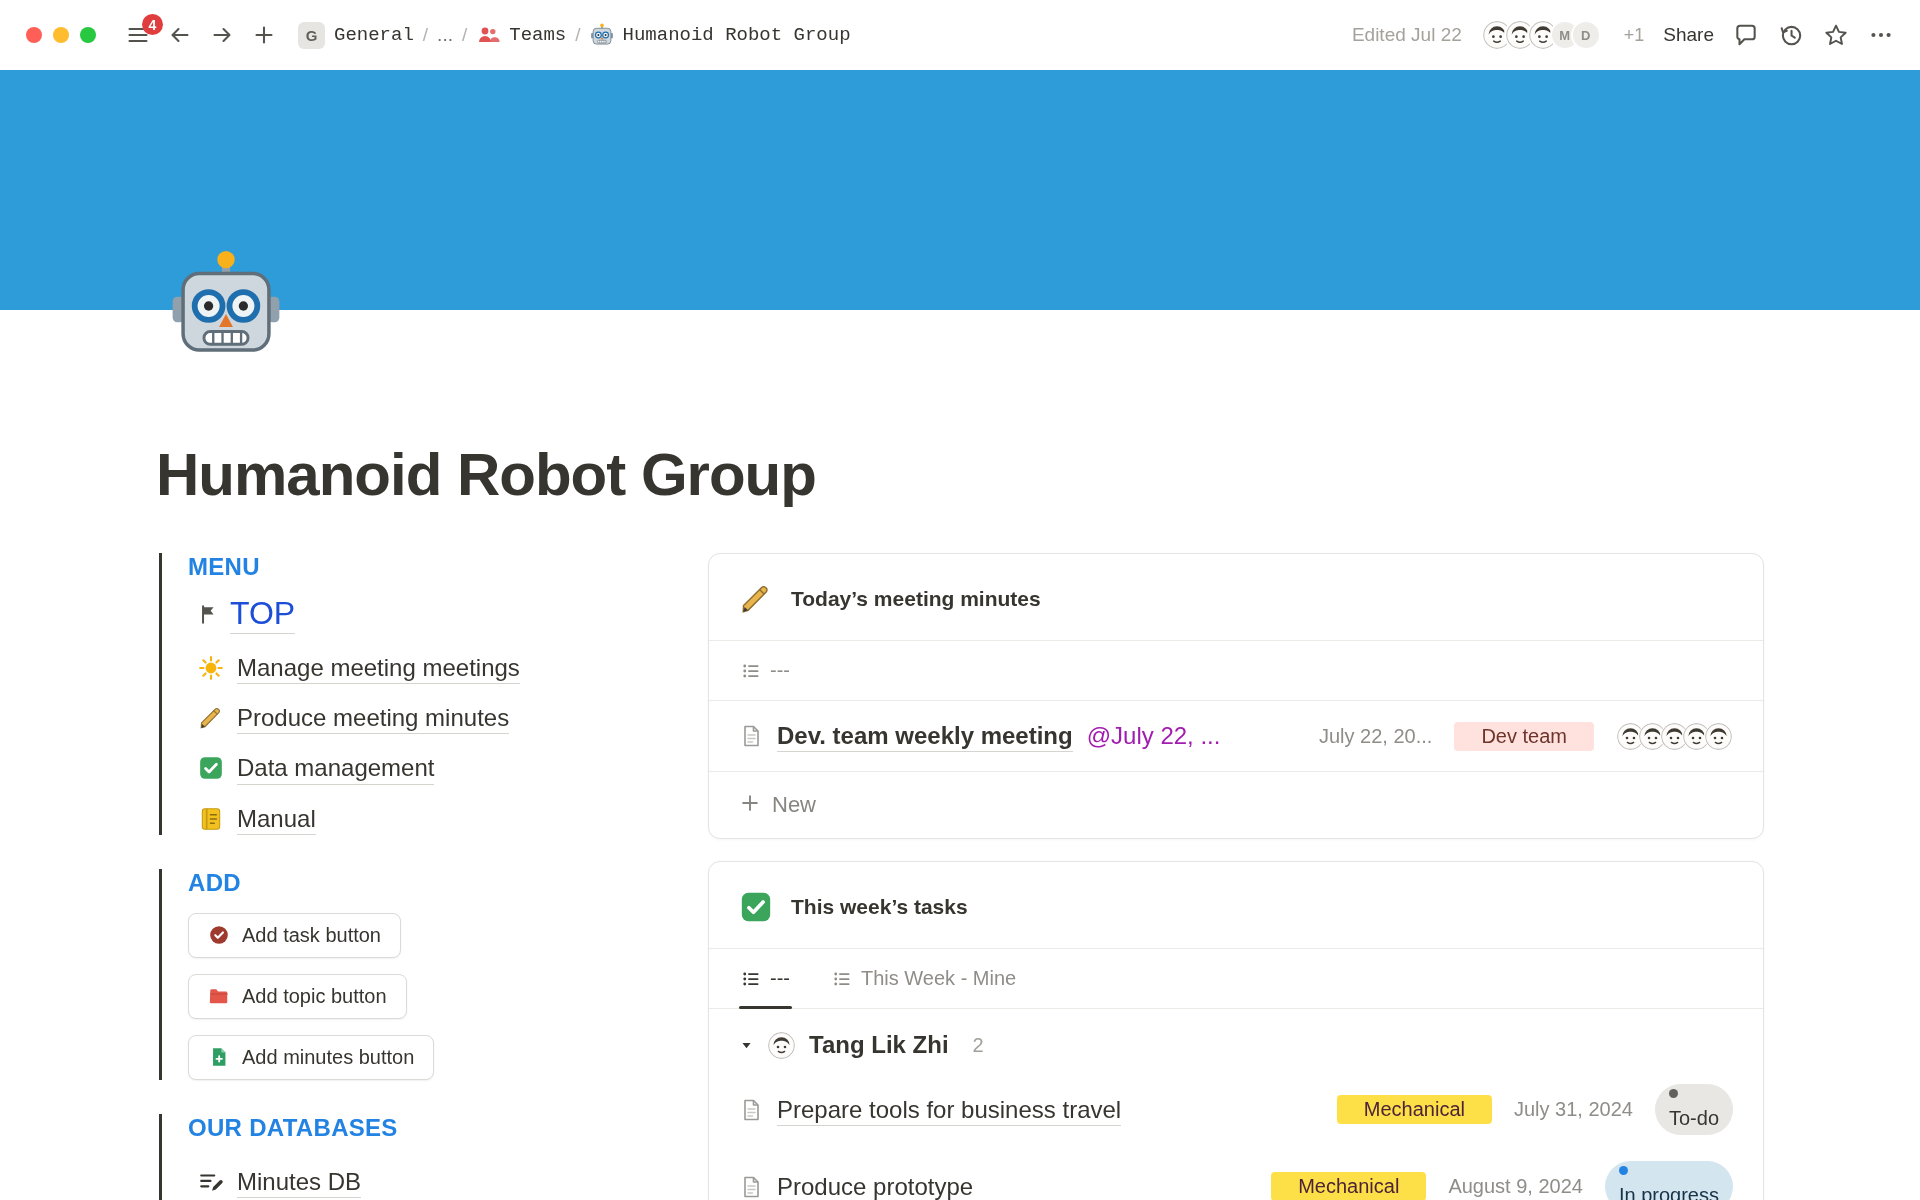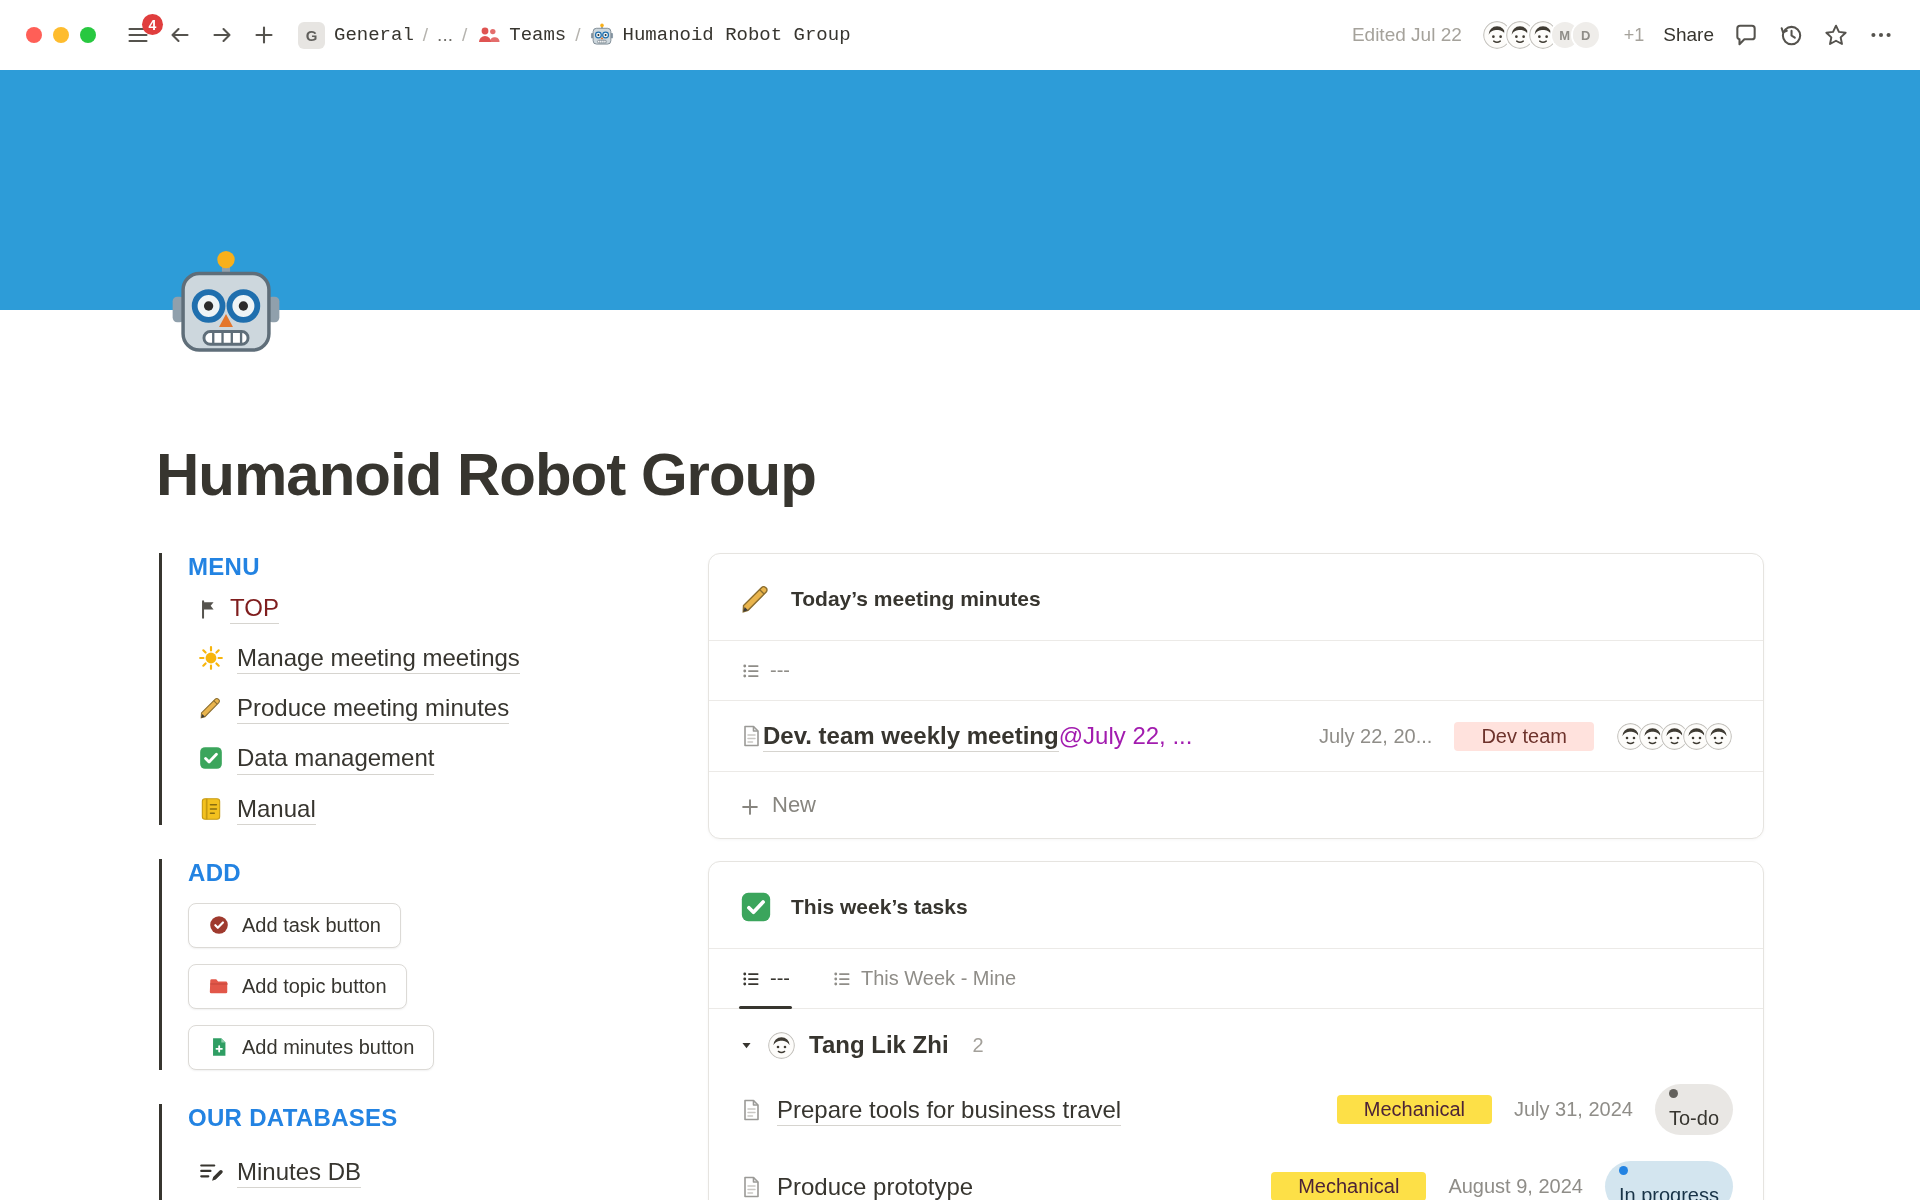--- a/index.html
+++ b/index.html
@@ -46,55 +46,55 @@
 
   
   .columns { display:flex; margin:44px 156px 0 156px; align-items:flex-start; }
   .left-col { width:552px; flex:none; padding-right:64px; }
   .right-col { flex:1; display:flex; flex-direction:column; gap:22px; min-width:0; }
 
   .section { border-left:3px solid #37352f; padding-left:26px; margin-left:3px; }
   .section + .section { margin-top:34px; }
   .sec-heading { color:#2383E2; font-weight:700; font-size:24px; letter-spacing:.3px; }
   .top-row { display:flex; align-items:center; gap:10px; margin-top:12px; padding-left:10px; }
-  .top-label { color:#7f1d1d; font-size:24px; border-bottom:1.5px solid #d6d4cf; line-height:1.25; cursor:pointer; }
+  .top-label { color:#1d4ed8; font-size:32px; border-bottom:1.5px solid #d6d4cf; line-height:1.25; cursor:pointer; }
   .menu-item { display:flex; align-items:center; gap:13px; margin-top:18px; padding-left:10px; cursor:pointer; }
   .menu-label { font-size:24px; color:#37352f; border-bottom:1.5px solid #d6d4cf; line-height:1.3; }
   .add-btn { display:flex; align-items:center; gap:12px; background:#fff; border:1px solid #dcdad6; border-radius:8px;
              padding:10px 19px; font-size:20px; font-weight:500; color:#37352f; width:max-content; margin-top:16px;
              box-shadow:0 1px 2px rgba(15,15,15,.06); cursor:pointer; }
   .db-item-wrap { border-bottom:1px solid #d8d6d1; padding:24px 0 14px 0; }
   .db-item { display:flex; align-items:center; gap:13px; padding-left:10px; cursor:pointer; }
 
   
   .card { border:1px solid #e6e4e0; border-radius:12px; background:#fff; box-shadow:0 1px 3px rgba(15,15,15,.04); overflow:hidden; }
   .card-header { display:flex; align-items:center; gap:18px; padding:28px 30px 24px 30px; }
   .card-title { font-size:21px; font-weight:700; cursor:pointer; }
   .tabs { display:flex; gap:38px; padding:0 30px; border-top:1px solid #eceae7; border-bottom:1px solid #eceae7; }
   .tab { display:flex; align-items:center; gap:9px; padding:18px 2px; color:#8f8d88; font-size:20px; position:relative; cursor:pointer; }
   .tab.active { color:#37352f; font-weight:500; }
   .tab.active::after { content:""; position:absolute; left:0; right:0; bottom:-1px; height:3px; background:#37352f; border-radius:2px; }
-  .db-row { display:flex; align-items:center; padding:19px 30px; }
+  .db-row { display:flex; align-items:center; gap:14px; padding:19px 30px; }
   .row-title { font-size:24px; font-weight:600; border-bottom:1.5px solid #d6d4cf; line-height:1.3; white-space:nowrap; cursor:pointer; }
   .row-title.normal { font-weight:500; }
   .mention { color:#a21caf; font-size:24px; white-space:nowrap; }
   .row-right { margin-left:auto; display:flex; align-items:center; gap:22px; }
   .date { color:#8f8d88; font-size:20px; white-space:nowrap; }
   .tag { font-size:20px; padding:3px 27px; border-radius:4px; white-space:nowrap; }
   .tag-devteam { background:#FFE2DD; color:#6e332c; }
   .tag-pink { background:#fde047; color:#4c2337; }
   .pill { display:inline-flex; align-items:flex-start; gap:9px; font-size:20px; padding:5px 14px; border-radius:999px; white-space:nowrap;flex-direction:column; }
   .pill .dot { width:9px; height:9px; border-radius:50%; }
   .pill-gray { background:#E9E7E4; color:#37352f; } .pill-gray .dot { background:#63615c; }
   .pill-blue { background:#D3E5EF; color:#183347; } .pill-blue .dot { background:#2383E2; }
   .mini-stack { display:flex; }
   .mini-stack > span { margin-left:-7px; border:1.5px solid #fff; border-radius:50%; display:flex; }
   .mini-stack > span:first-child { margin-left:0; }
   .av26 { width:27px; height:27px; border-radius:50%; }
-  .new-row { display:flex; align-items:flex-end; gap:11px; padding:20px 30px; color:#87857f; font-size:22px; border-top:1px solid #eceae7; cursor:pointer; }
+  .new-row { display:flex; align-items:flex-start; gap:11px; padding:20px 30px; color:#87857f; font-size:22px; border-top:1px solid #eceae7; cursor:pointer; }
   .group-row { display:flex; align-items:center; gap:14px; padding:22px 30px 12px 30px; }
   .group-name { font-size:24px; font-weight:600; }
   .group-count { color:#a3a09a; font-size:20px; margin-left:10px; }
   .task-row { display:flex; align-items:center; gap:14px; padding:13px 30px; }
 </style>
 </head>
 <body>
 
 <svg width="0" height="0" style="position:absolute" aria-hidden="true">
   <defs>

